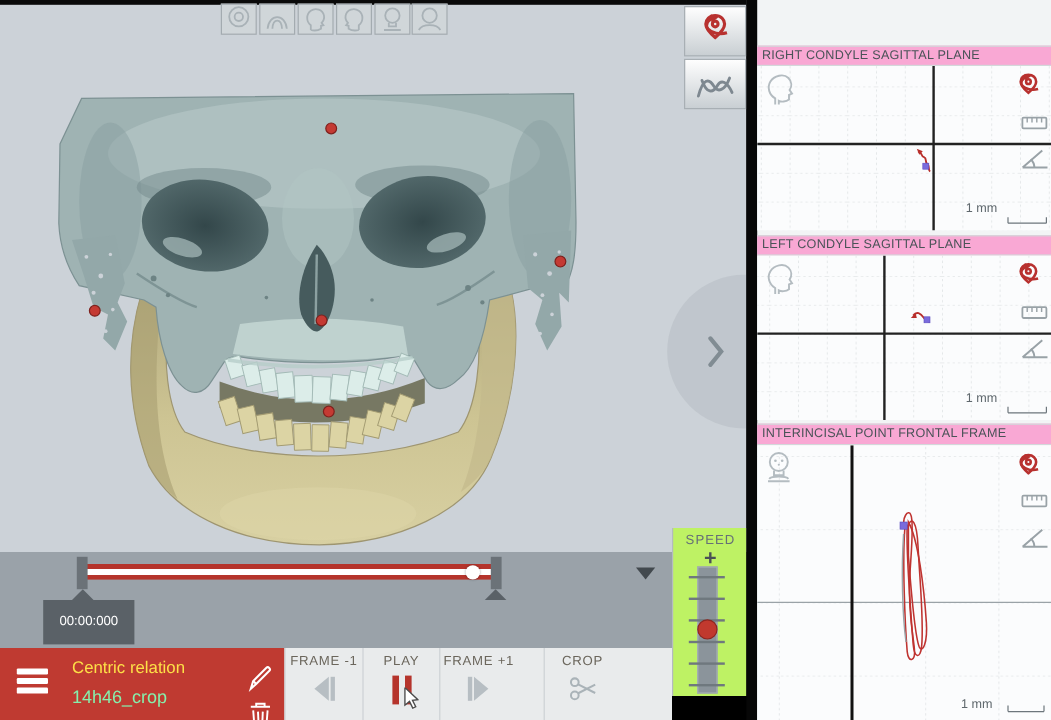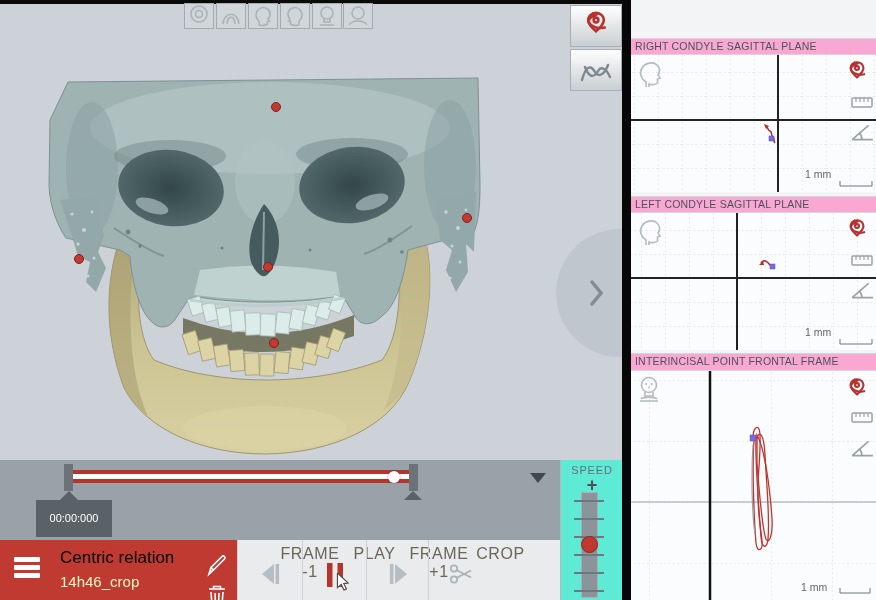--- a/index.html
+++ b/index.html
@@ -19,35 +19,35 @@
   .track{left:72px;top:470px;width:340px;height:13px;
          background:linear-gradient(#b5342c 0 4px,#ffffff 4px 9px,#b5342c 9px 13px);}
   .handle{top:464px;width:9px;height:27px;background:#6b7278;}
   .playhead{left:388px;top:471px;width:12px;height:12px;border-radius:50%;background:#fff;box-shadow:0 0 2px rgba(0,0,0,.4);}
   .caret-down{left:530px;top:473px;width:0;height:0;border-left:8px solid transparent;
               border-right:8px solid transparent;border-top:10px solid #42494e;}
   .notch{top:491px;width:0;height:0;border-left:9px solid transparent;border-right:9px solid transparent;
          border-bottom:9px solid #5a6167;}
   .tip{top:500px;height:37px;background:#5a6167;color:#fff;font-size:11px;line-height:37px;text-align:center;}
   
-  .speed{left:560px;top:460px;width:62px;height:140px;background:#5eead4;border-left:1px solid #b4bac0;box-sizing:border-box;}
+  .speed{left:560px;top:440px;width:62px;height:140px;background:#bef264;border-left:1px solid #b4bac0;box-sizing:border-box;}
   .speed-label{left:0;top:4px;width:62px;text-align:center;font-size:11px;letter-spacing:.8px;color:#667077;}
   .speed-plus{left:0;top:15px;width:62px;text-align:center;font-size:18px;font-weight:bold;color:#4a5156;}
   .speed-track{left:20px;top:32px;width:17px;height:106px;background:#8b949b;border:1px solid #a9b1b6;box-sizing:border-box;}
   .speed-tick{left:13px;width:30px;height:2px;background:#6f787e;}
   .speed-knob{left:20px;top:76px;width:17px;height:17px;border-radius:50%;background:#c1392e;border:1px solid #8d2620;box-sizing:border-box;}
   
   .transport{left:0;top:540px;width:560px;height:60px;background:#e9ebec;}
   .clip{left:0;top:0;width:237px;height:60px;background:#bf3a31;}
-  .clip-name{left:60px;top:8px;color:#000000;font-size:17px;}
-  .clip-file{left:60px;top:33px;color:#fef9c3;font-size:15px;}
+  .clip-name{left:60px;top:8px;color:#fde047;font-size:14px;}
+  .clip-file{left:60px;top:33px;color:#86efac;font-size:15px;}
   .hamburger{left:14px;top:17px;width:26px;height:26px;}
   .hamburger span{display:block;width:26px;height:4.5px;background:#fff;margin-bottom:3.5px;border-radius:1px;}
   .t-btn{top:0;height:60px;border-left:1px solid #cdd1d4;box-sizing:border-box;}
-  .t-label{width:100%;text-align:center;font-size:16px;letter-spacing:.6px;color:#6b665c;margin-top:5px;margin-left:40px;}
+  .t-label{width:100%;text-align:center;font-size:11px;letter-spacing:.6px;color:#6b665c;margin-top:5px;}
   .t-icon{position:absolute;left:50%;top:22px;transform:translateX(-50%);}
   
   .vsep{left:622px;top:0;width:9px;height:600px;background:#070707;}
   
   .course{left:631px;top:0;width:245px;height:600px;background:#f2f4f5;}
   .c-header{left:0;top:0;width:245px;height:35px;background:#8d969d;border-top:3px solid #000;box-sizing:border-box;}
   .c-title{left:42px;top:5px;color:#fff;font-weight:bold;font-size:16px;letter-spacing:1px;}
   .sec-title{left:0;width:245px;height:17px;background:#f9a8d4;border-top:1px solid #d3d8da;border-bottom:1px solid #d3d8da;
              box-sizing:border-box;font-size:10.5px;color:#4b5358;line-height:15px;padding-left:4px;letter-spacing:.2px;}
   .plot{left:0;width:245px;background:#fbfcfd;}
@@ -306,21 +306,21 @@
         <path d="M1,0 L1,13 L4.4,10.2 L6.8,15.2 L9,14.2 L6.6,9.4 L10.6,9 Z" fill="#fff" stroke="#4a4a4a" stroke-width="1"></path>
         </svg>
     </div>
     <div class="abs t-btn" style="left:366px;width:65px;">
       <div class="t-label">FRAME +1</div>
       <svg class="t-icon" width="26" height="24" viewBox="0 0 26 24">
         <rect x="3.9" y="2" width="3.6" height="20" fill="#b7bec3"></rect>
           <polygon points="9,2 21,12 9,22" fill="#b7bec3"></polygon>
         </svg>
     </div>
-    <div class="abs t-btn" style="left:428px;width:64px;">
+    <div class="abs t-btn" style="left:453px;width:64px;">
       <div class="t-label">CROP</div>
       <svg class="t-icon" width="26" height="24" viewBox="0 0 26 24">
         <g stroke="#aab3b8" stroke-width="1.7" fill="none">
             <circle cx="6" cy="6.5" r="3.2"></circle>
             <circle cx="6" cy="17.5" r="3.2"></circle>
         <line x1="8.8" y1="8.3" x2="23" y2="15.5"></line>
             <line x1="8.8" y1="15.7" x2="23" y2="8.5"></line>
           </g>
         </svg>
     </div>

